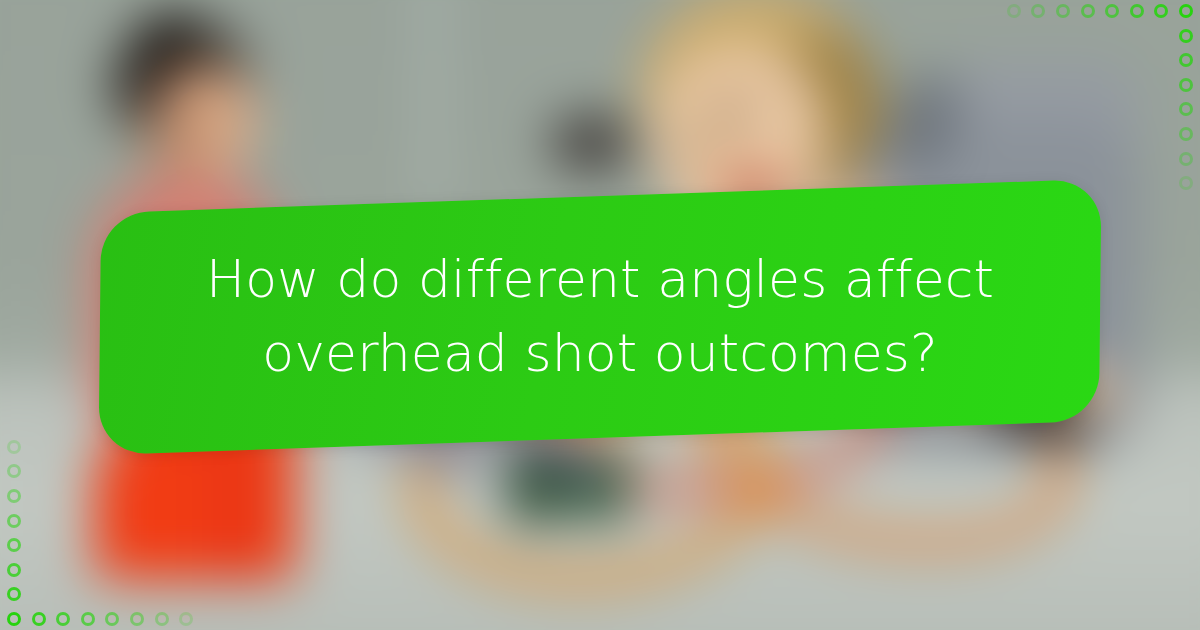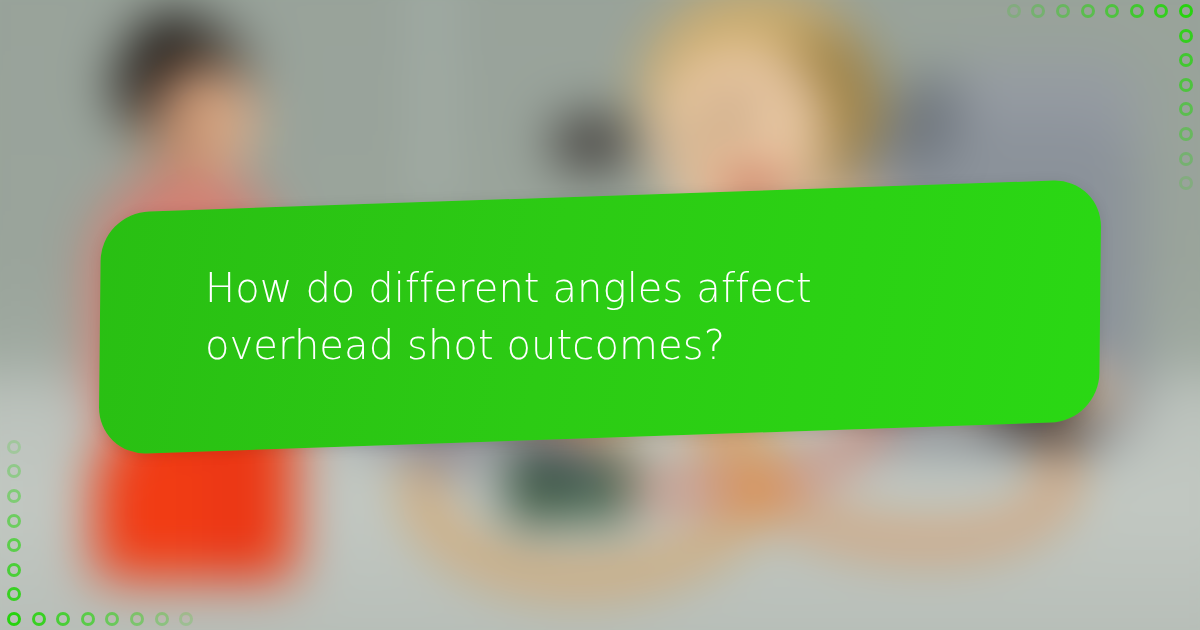--- a/index.html
+++ b/index.html
@@ -306,24 +306,24 @@
     height: 242px;
     display: flex;
     align-items: center;
     justify-content: center;
     padding: 0 78px;
     box-sizing: border-box;
   }
   .headline {
     margin: 0;
     color: #ffffff;
-    font-size: 40px;
+    font-size: 52px;
     font-weight: 300;
     line-height: 1.42;
-    text-align: left;
+    text-align: center;
     letter-spacing: 0.1px;
     font-family: "DejaVu Sans", "Liberation Sans", sans-serif;
     max-width: 790px;
   }
 </style>
 </head>
 <body>
 
 <div id="stage">
 

